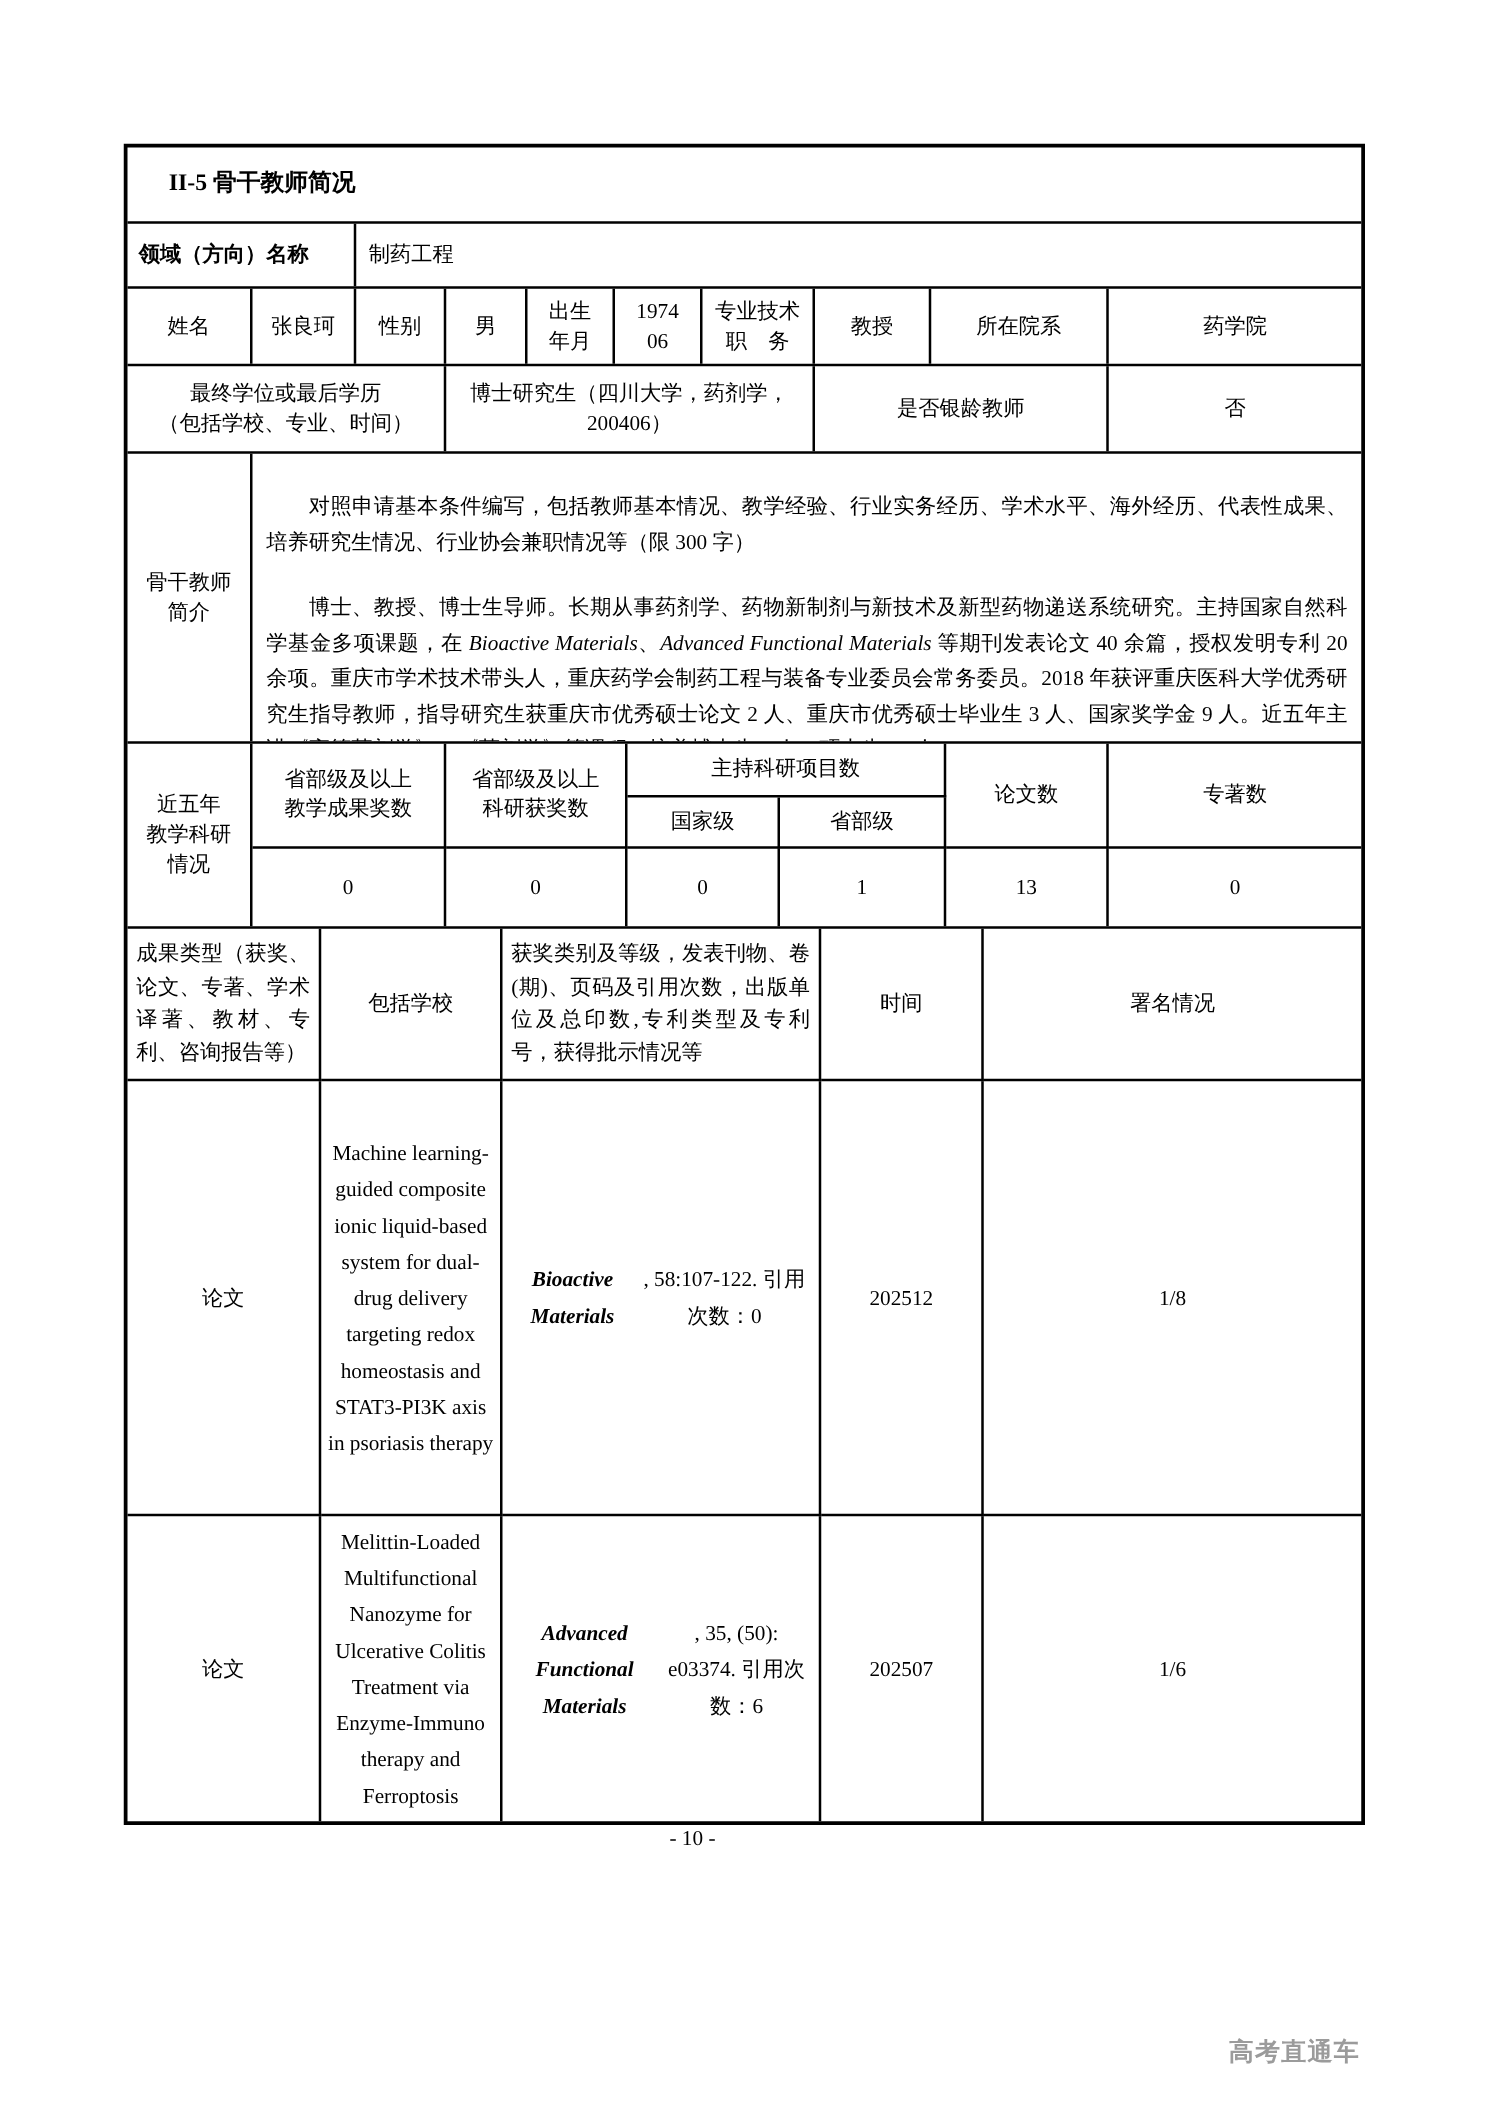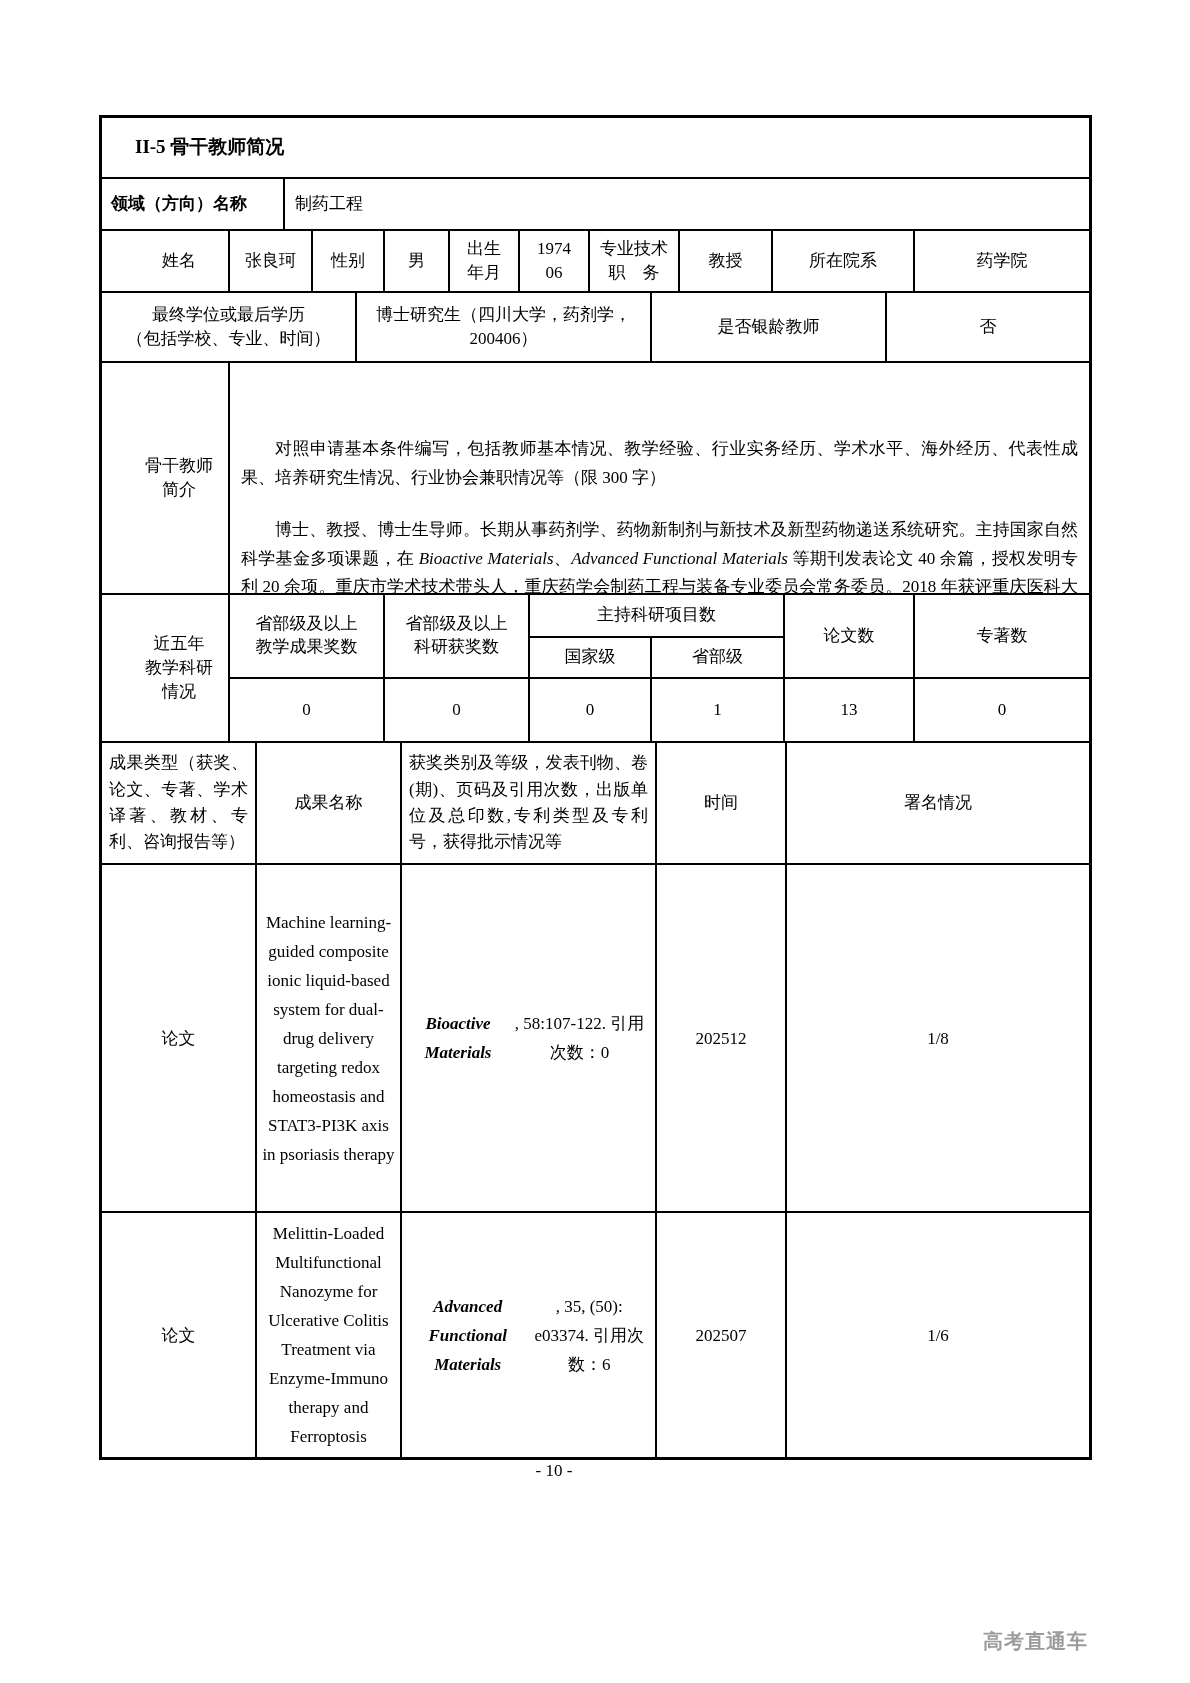--- a/index.html
+++ b/index.html
@@ -20,34 +20,34 @@
     border-right:2px solid #000;
     display:flex; align-items:center; justify-content:center;
     text-align:center; font-size:17px; line-height:1.42;
     white-space:pre-line; padding:2px 4px; overflow:hidden;
   }
   .cell:last-child { border-right:none; }
   .grow { flex:1 1 auto; min-width:0; }
   .bold { font-weight:bold; }
   .left { justify-content:flex-start; text-align:left; }
 
-  .w100{flex:0 0 100px;margin-left:28px;} .w183{flex:0 0 183px;} .w83{flex:0 0 83px;} .w72{flex:0 0 72px;}
+  .w100{flex:0 0 100px;} .w183{flex:0 0 183px;} .w83{flex:0 0 83px;} .w72{flex:0 0 72px;}
   .w65{flex:0 0 65px;} .w70{flex:0 0 70px;} .w90{flex:0 0 90px;} .w93{flex:0 0 93px;}
   .w142{flex:0 0 142px;} .w255{flex:0 0 255px;} .w295{flex:0 0 295px;} .w235{flex:0 0 235px;}
 
   .r-title { height:61px;padding-left:24px; }
   .title-cell { font-weight:bold; font-size:19px; justify-content:flex-start; text-align:left; padding-left:9px; }
   .r-field { height:52px; }
   .field-label { padding-left:9px; }
   .field-value { padding-left:10px; }
   .r-basic { height:62px; }
   .r-degree { height:70px; }
 
   .r-intro { height:232px; }
-  .intro-cell { display:block; text-align:justify; padding:4px 11px 0 11px;margin-top:44px; }
+  .intro-cell { display:block; text-align:justify; padding:4px 11px 0 11px; }
   .intro-p { text-indent:2em; font-size:17px; line-height:28.5px; }
   .seg-i { font-style:italic; }
   .seg-bi { font-style:italic; font-weight:bold; }
 
   .r-stats { height:148px; }
   .stats-grid {
     display:grid; flex:1 1 auto; min-width:0;
     grid-template-columns:155px 145px 122px 133px 130px 1fr;
     grid-template-rows:43px 41px 1fr;
   }
@@ -162,21 +162,21 @@
         <div class="gcell g-v3">0</div>
         <div class="gcell g-v4">1</div>
         <div class="gcell g-v5">13</div>
         <div class="gcell g-v6">0</div>
       </div>
     </div>
 
     <div class="row r-achieve">
       <div class="ach-grid">
         <div class="acell hdr justif" style="grid-column:1;grid-row:1;">成果类型（获奖、论文、专著、学术译著、教材、专利、咨询报告等）</div>
-        <div class="acell hdr" style="grid-column:2;grid-row:1;">成果名称</div>
+        <div class="acell hdr" style="grid-column:2;grid-row:1;">包括学校</div>
         <div class="acell hdr" style="grid-column:4;grid-row:1;">时间</div>
         <div class="acell hdr justif" style="grid-column:3;grid-row:1;">获奖类别及等级，发表刊物、卷(期)、页码及引用次数，出版单位及总印数,专利类型及专利号，获得批示情况等</div>
         <div class="acell hdr col5" style="grid-column:5;grid-row:1;">署名情况</div>
 
         <div class="acell" style="grid-column:1;grid-row:2;">论文</div>
         <div class="acell" style="grid-column:2;grid-row:2;">Machine learning-guided composite ionic liquid-based system for dual-drug delivery targeting redox homeostasis and STAT3-PI3K axis in psoriasis therapy</div>
         <div class="acell" style="grid-column:3;grid-row:2;"><span class="seg-bi">Bioactive Materials</span><span>, 58:107-122.  引用次数：0</span></div>
         <div class="acell" style="grid-column:4;grid-row:2;">202512</div>
         <div class="acell col5" style="grid-column:5;grid-row:2;">1/8</div>
 

